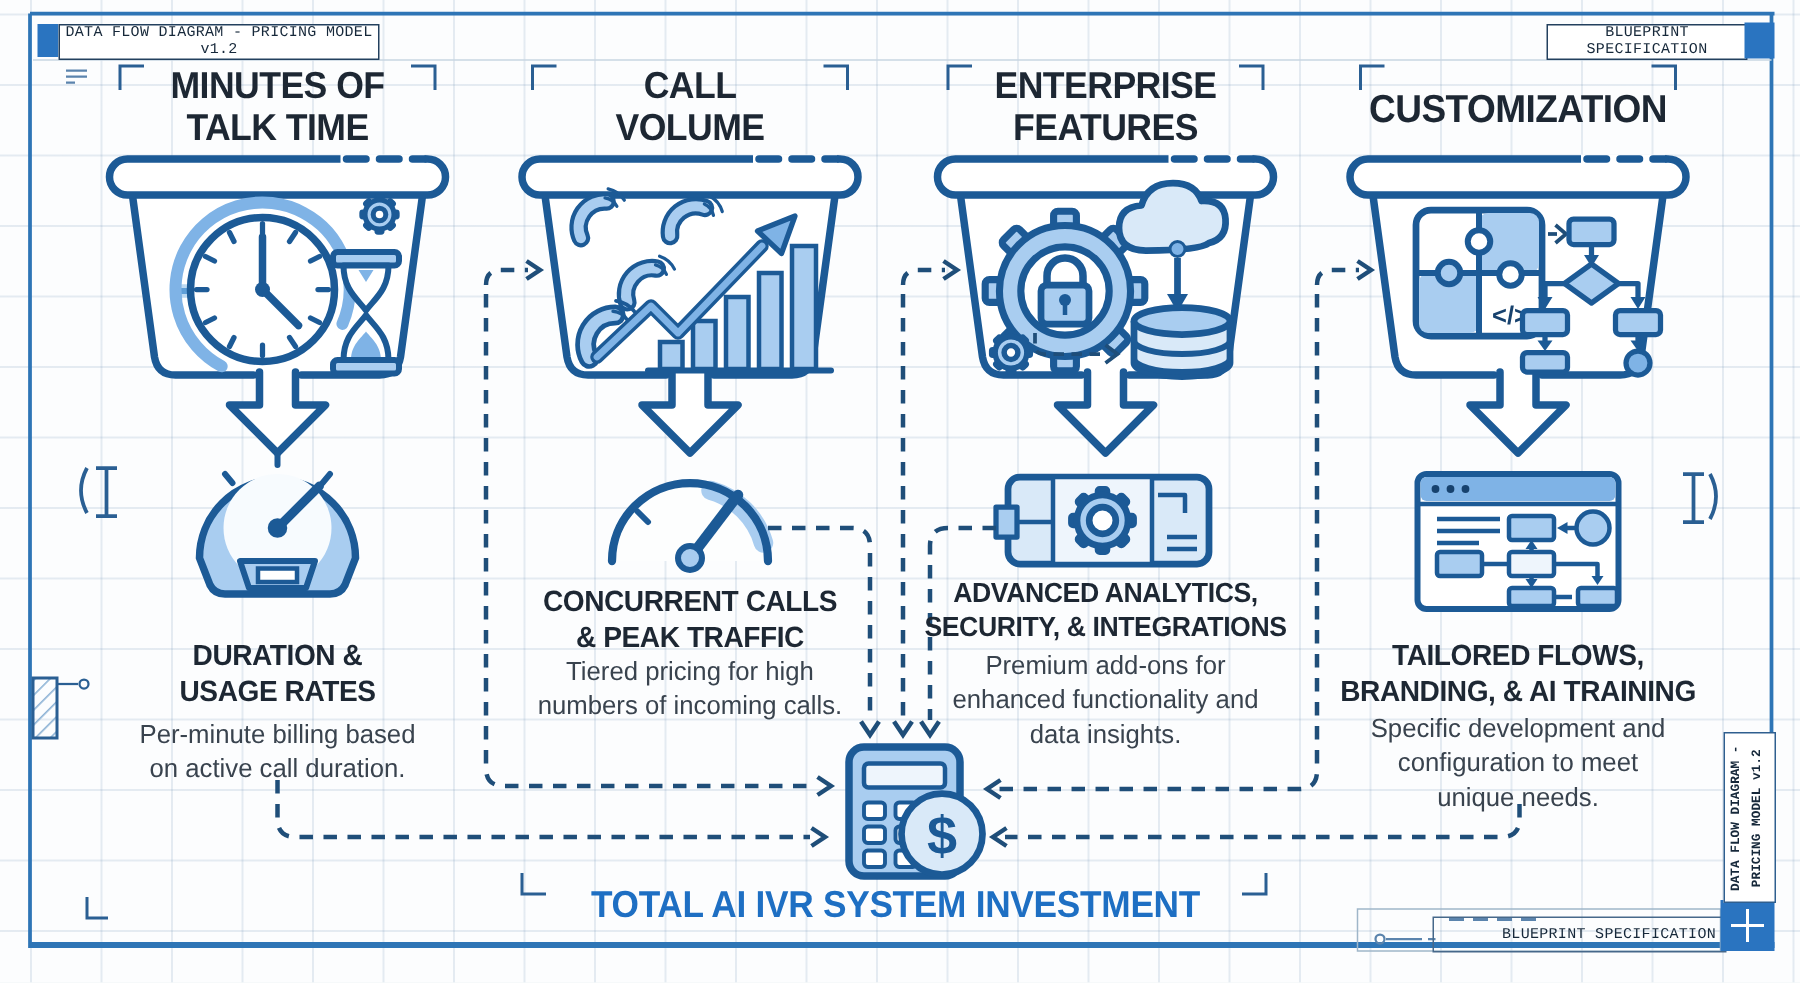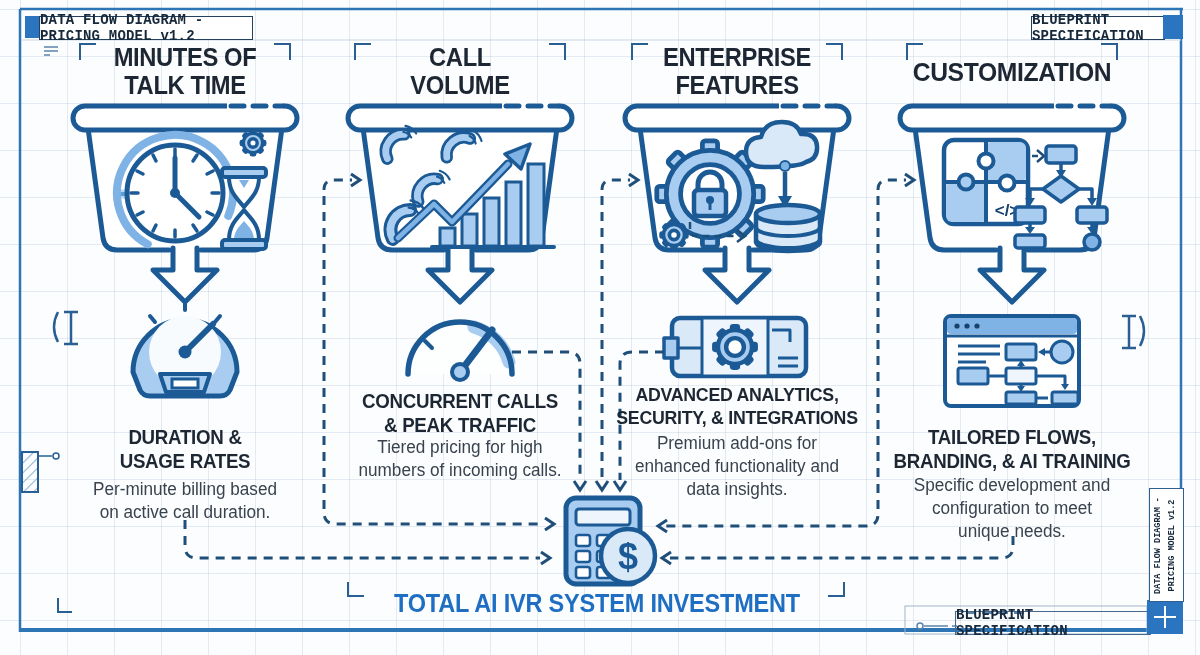--- a/index.html
+++ b/index.html
@@ -26,23 +26,23 @@
   .col-sub.small{font-size:18.5px;}
   .col-desc{
     text-align:center;font-size:17.5px;line-height:1.3;color:#39434e;
     transform:scaleX(.98);transform-origin:center top;
   }
   .total-title{
     text-align:center;font-weight:bold;font-size:25px;color:#1e6fc3;
     letter-spacing:-.2px;transform:scaleX(.94);transform-origin:center top;
   }
   .blk-label{
-    font-family:"Liberation Mono",monospace;font-weight:bold;font-size:14px;
+    font-family:"Liberation Mono",monospace;font-weight:normal;font-size:10px;
     color:#16283a;background:#fff;border:1.5px solid #23405e;
-    display:flex;align-items:center;justify-content:center;letter-spacing:.2px;
+    display:flex;align-items:center;justify-content:center;letter-spacing:.2px;text-align:center;
   }
   .blk-label.plain{border:1px solid #46688a;background:transparent;justify-content:flex-end;padding-right:6px;}
   .reg-square{background:#2a74c0;}
   .side-box{border:1.5px solid #2f5f8f;background:#fff;}
   .side-inner{
     position:absolute;left:-39px;top:40px;width:112px;height:33px;
     transform:rotate(-90deg);transform-origin:center;
     font-family:"Liberation Mono",monospace;font-weight:bold;font-size:8.5px;
     color:#16283a;line-height:1.7;text-align:center;
   }

